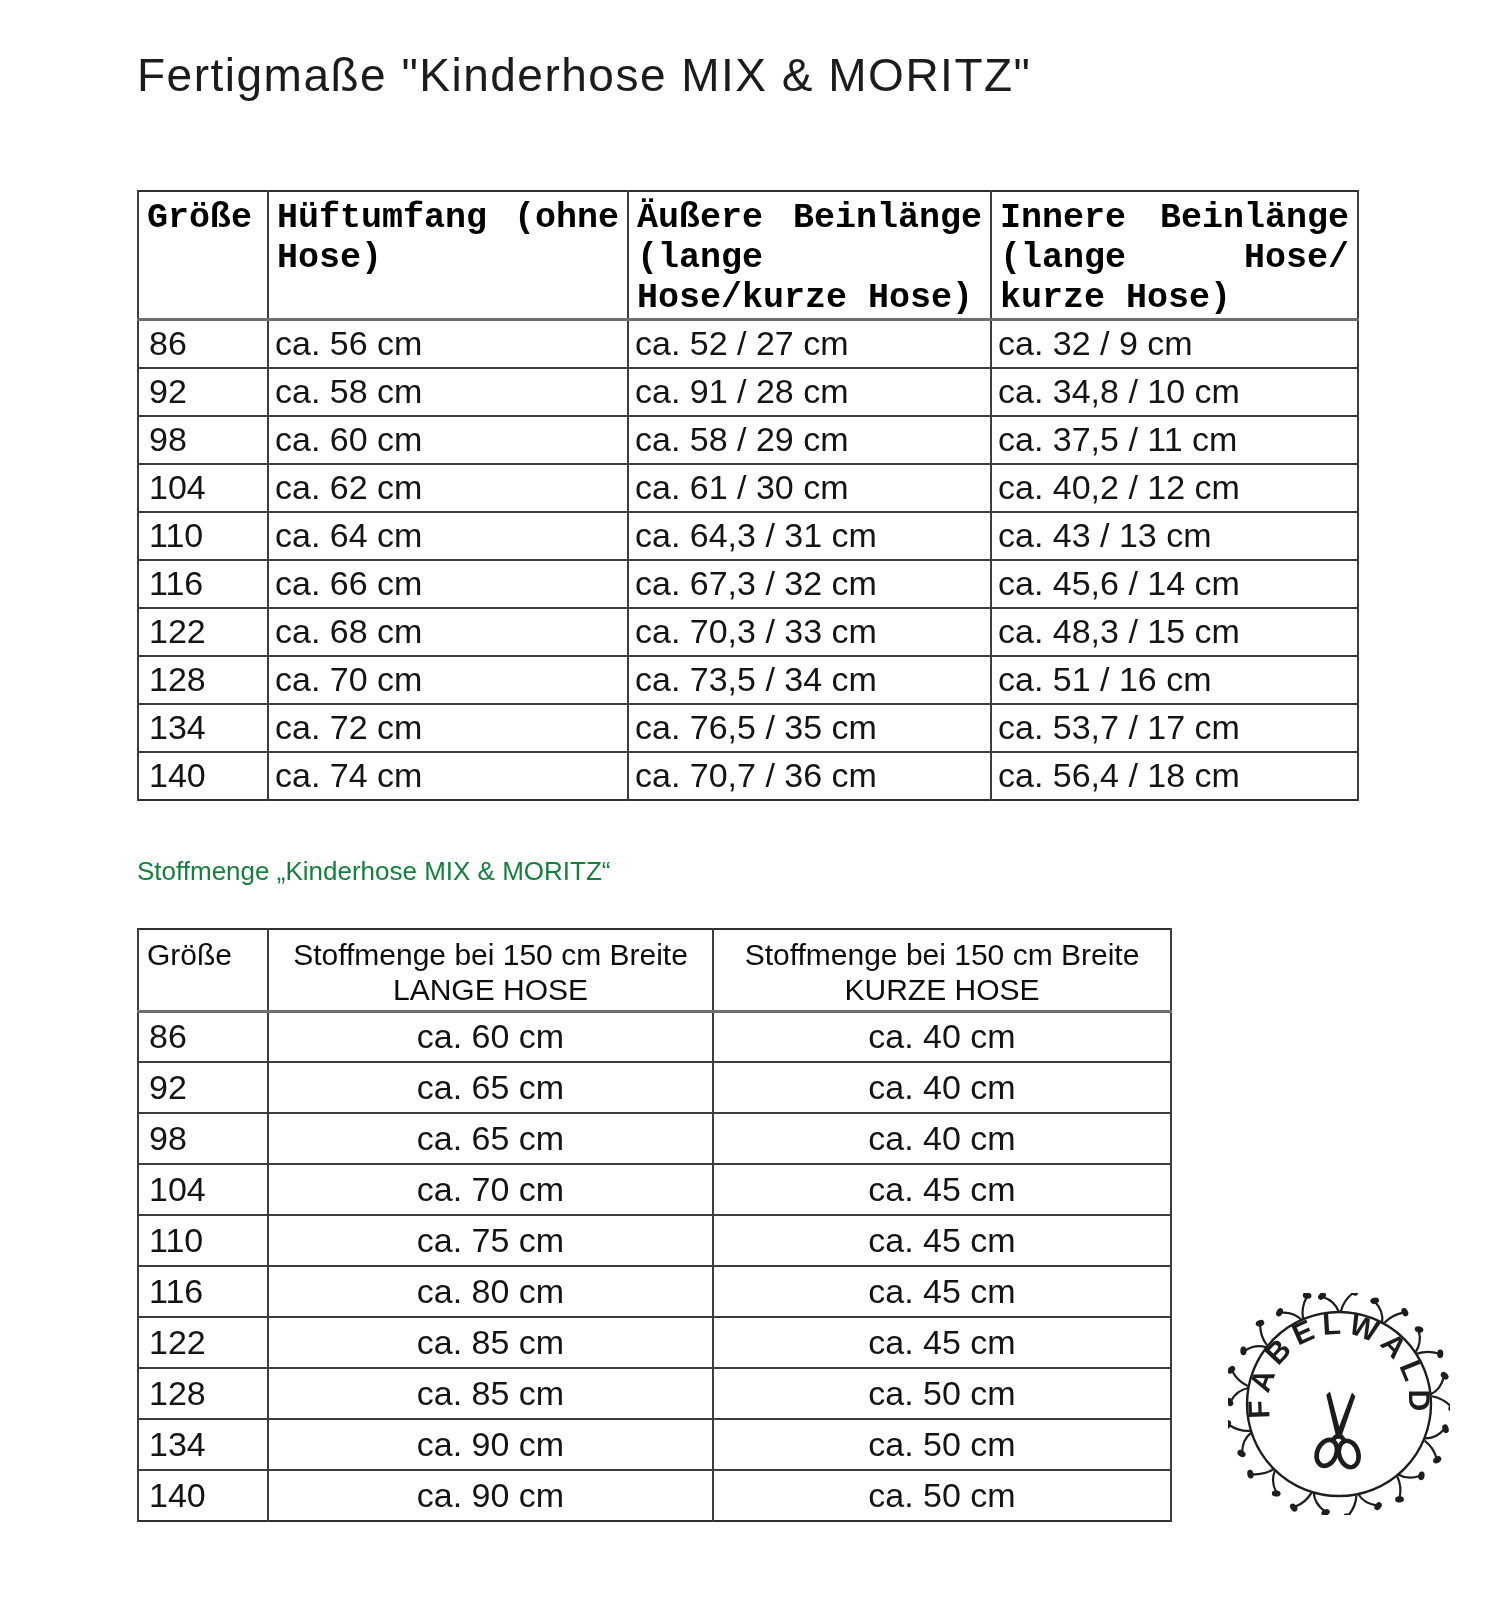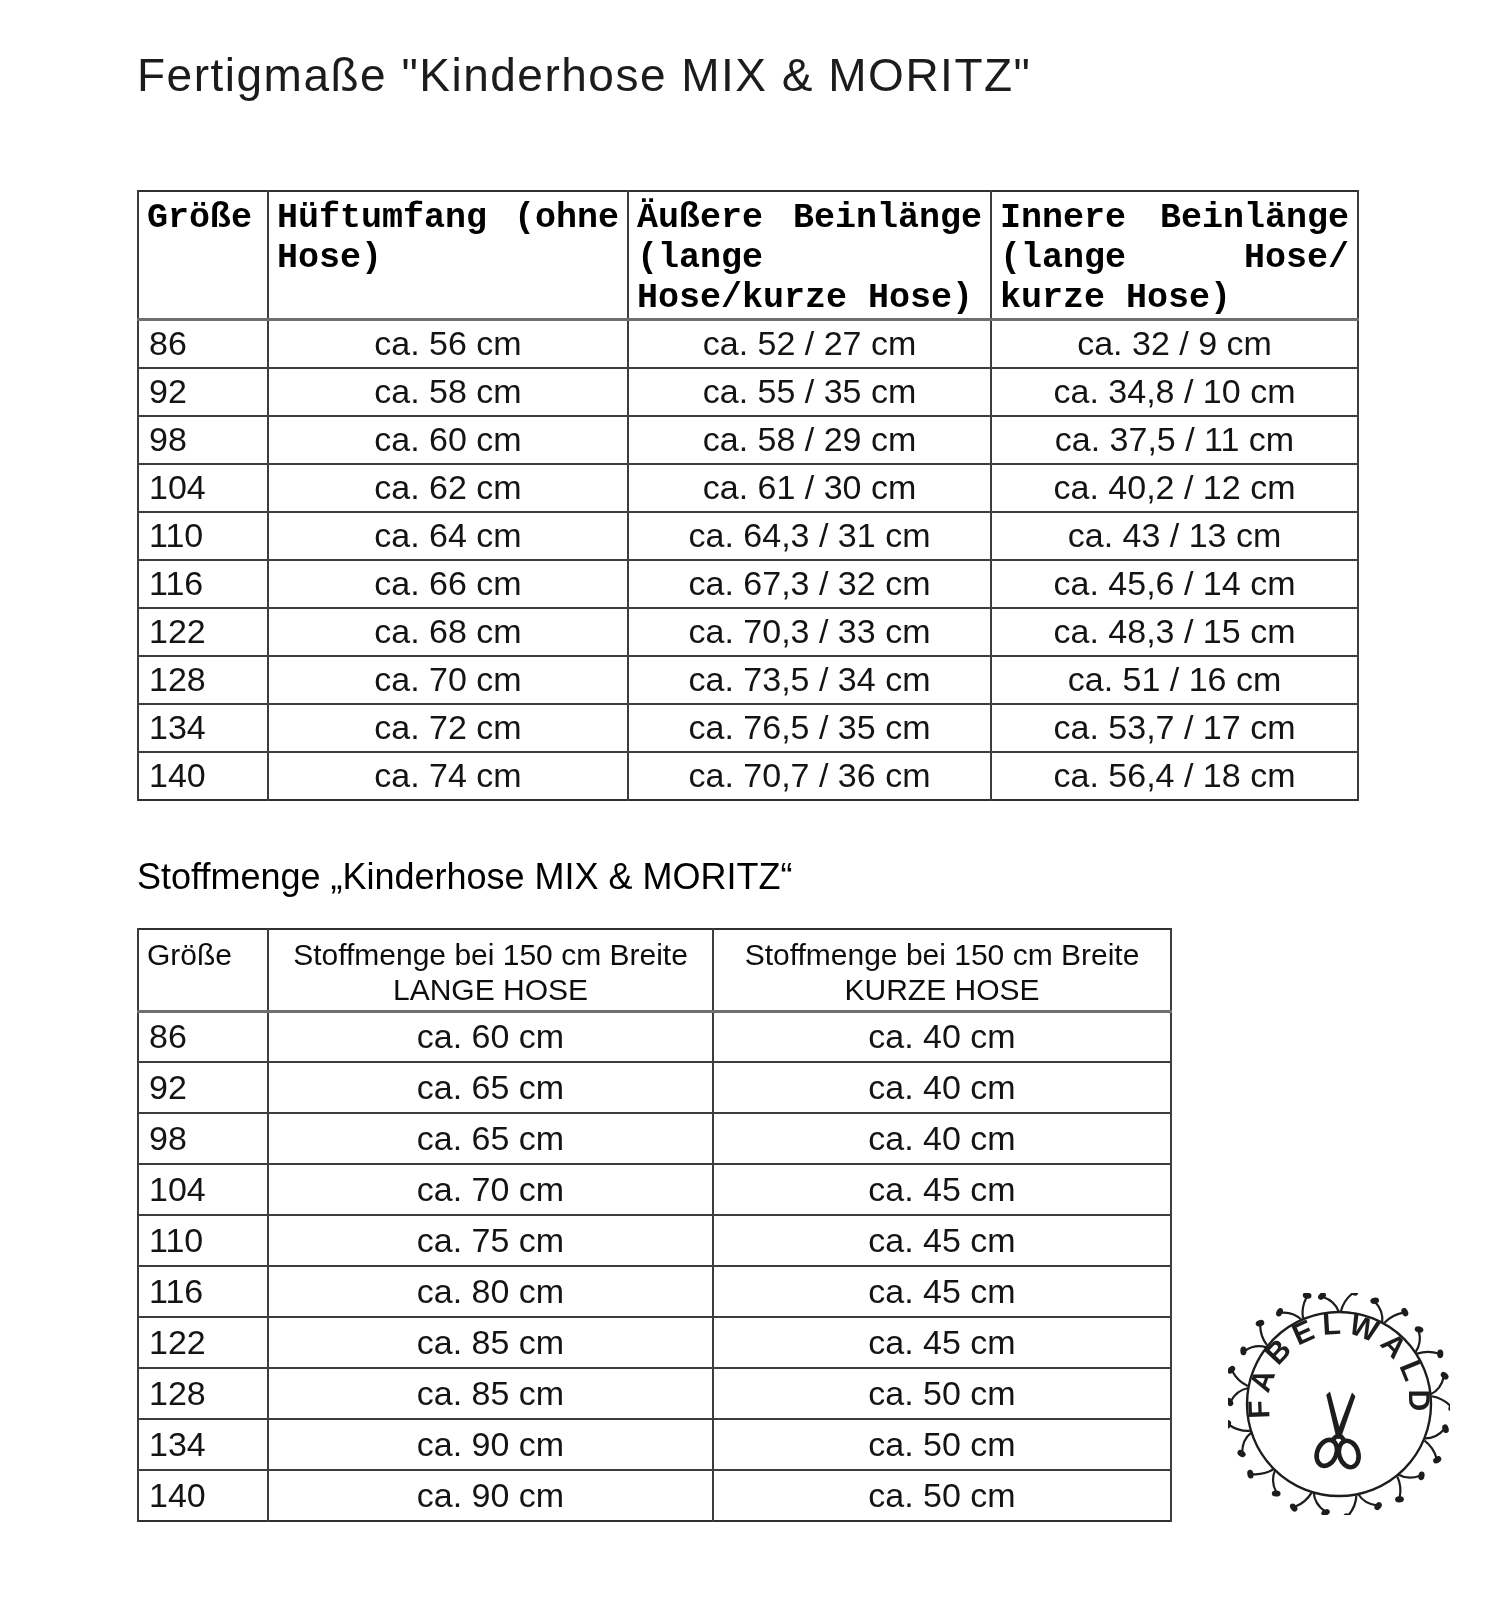--- a/index.html
+++ b/index.html
@@ -17,29 +17,29 @@
   .t1{position:absolute;left:137px;top:190px;width:1220px;}
   .t1 th{
     font-family:"Liberation Mono","DejaVu Sans Mono",monospace;
     font-weight:bold;font-size:35px;line-height:40px;
     text-align:justify;vertical-align:top;
     padding:6px 8px 0 8px;height:120px;box-sizing:border-box;color:#000;
   }
   .t1 th.size-col{text-align:left;}
   .t1 td{
     font-size:34px;height:48px;box-sizing:border-box;
-    text-align:center;vertical-align:middle;color:#141414;
+    text-align:left;vertical-align:middle;color:#141414;
     padding:0 6px;overflow:hidden;white-space:nowrap;
   }
   .t1 td.size{text-align:left;padding-left:10px;}
 
   
   .section-title{
     position:absolute;left:137px;top:856px;margin:0;
-    font-size:36px;font-weight:400;color:#000000;white-space:nowrap;
+    font-size:26px;font-weight:400;color:#15803d;white-space:nowrap;
   }
   .t2{position:absolute;left:137px;top:928px;width:1033px;}
   .t2 th{
     font-size:30px;line-height:35px;font-weight:400;color:#0d0d0d;
     vertical-align:top;
     padding:7px 8px 0 8px;height:82px;box-sizing:border-box;
   }
   .t2 th.size-col{text-align:left;}
   .t2 th .hl{display:block;}
   .t2 td{
@@ -83,21 +83,21 @@
     <tbody>
       <tr>
           <td class="size">86</td>
           <td>ca. 56 cm</td>
           <td>ca. 52 / 27 cm</td>
           <td>ca. 32 / 9 cm</td>
         </tr>
       <tr>
           <td class="size">92</td>
           <td>ca. 58 cm</td>
-          <td>ca. 55 / 35 cm</td>
+          <td>ca. 91 / 28 cm</td>
           <td>ca. 34,8 / 10 cm</td>
         </tr>
       <tr>
           <td class="size">98</td>
           <td>ca. 60 cm</td>
           <td>ca. 58 / 29 cm</td>
           <td>ca. 37,5 / 11 cm</td>
         </tr>
       <tr>
           <td class="size">104</td>

